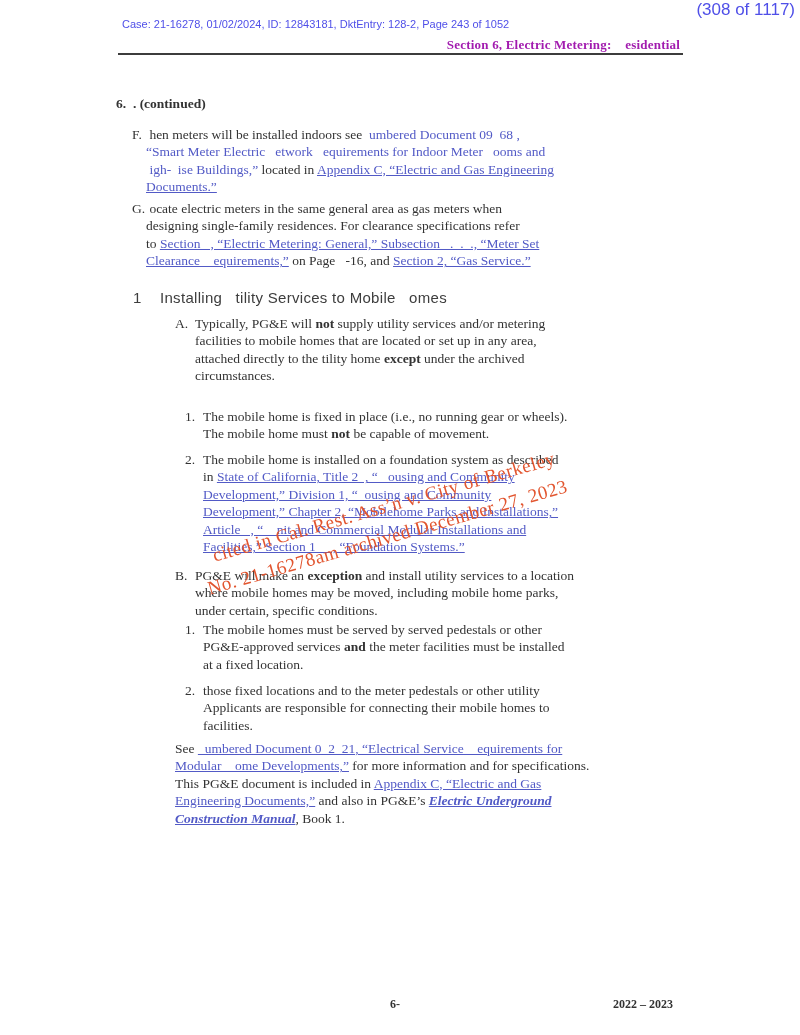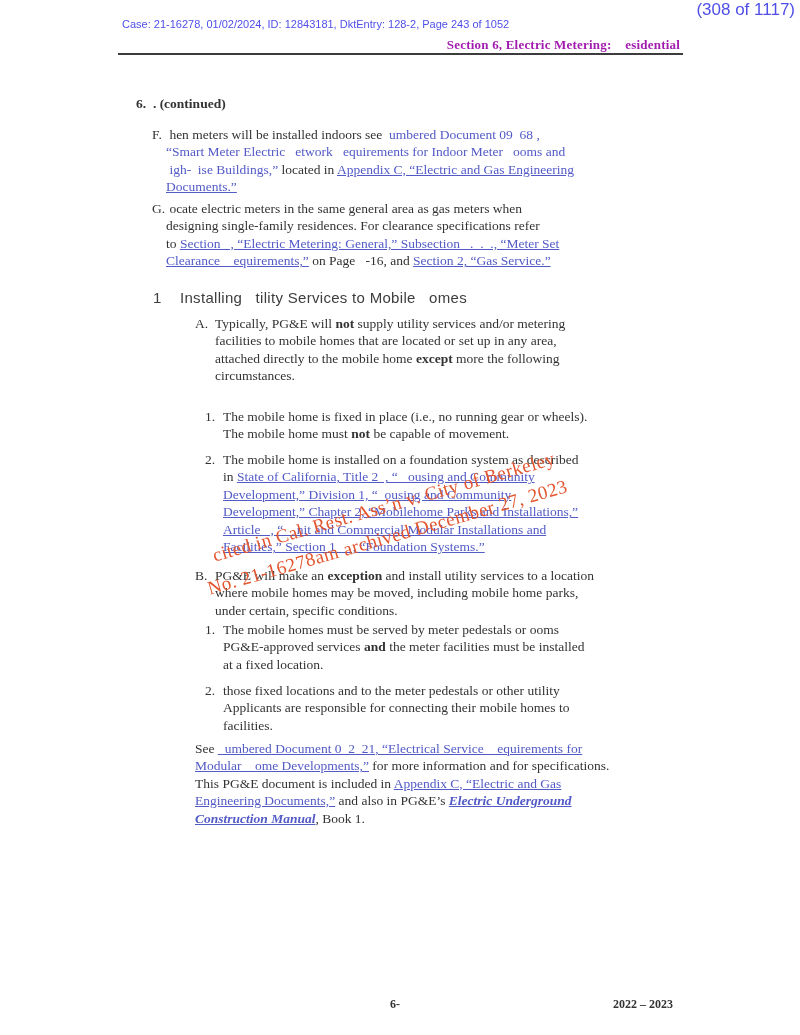--- a/index.html
+++ b/index.html
@@ -14,21 +14,21 @@
   #section-line {
     top:37px; right:120px; font-size:13px; font-weight:bold;
     color:#a21caf; letter-spacing:0.2px;
   }
   #header-rule {
     position:absolute; top:53px; left:118px; width:565px; height:2px;
     background:#3c3c3c;
   }
   .block {
     position:absolute; font-size:13.5px; line-height:17.4px;
-    color:var(--body-col,#333333); z-index:1;margin-left:20px;
+    color:var(--body-col,#333333); z-index:1;
   }
   .block .line { white-space:pre; }
   .blk-label { position:absolute; top:0; }
   .heading .line, .heading .blk-label {
     font-family:"Liberation Sans", sans-serif; font-size:15px;
     color:#3d3d3d; letter-spacing:0.3px;
   }
   .run-t {}
   .run-b { font-weight:bold; }
   .run-r { color:var(--link-blue,#525ac6); }
@@ -76,21 +76,21 @@
         <div class="line"><span class="run-u">Clearance    equirements,”</span><span class="run-t"> on Page   -16, and </span><span class="run-u">Section 2, “Gas Service.”</span></div>
       </div>
       <div class="block heading" style="left: 160px; top: 289px;">
         <span class="blk-label" style="left: -27px;">1</span>
         <div class="line"><span class="run-t">Installing   tility Services to Mobile   omes</span></div>
       </div>
       <div class="block" style="left: 195px; top: 315px;">
         <span class="blk-label" style="left: -20px;">A.</span>
         <div class="line"><span class="run-t">Typically, PG&amp;E will </span><span class="run-b">not</span><span class="run-t"> supply utility services and/or metering</span></div>
         <div class="line"><span class="run-t">facilities to mobile homes that are located or set up in any area,</span></div>
-        <div class="line"><span class="run-t">attached directly to the mobile home </span><span class="run-b">except</span><span class="run-t"> more the following</span></div>
+        <div class="line"><span class="run-t">attached directly to the tility home </span><span class="run-b">except</span><span class="run-t"> under the archived</span></div>
         <div class="line"><span class="run-t">circumstances.</span></div>
       </div>
       <div class="block" style="left: 203px; top: 408px;">
         <span class="blk-label" style="left: -18px;">1.</span>
         <div class="line"><span class="run-t">The mobile home is fixed in place (i.e., no running gear or wheels).</span></div>
         <div class="line"><span class="run-t">The mobile home must </span><span class="run-b">not</span><span class="run-t"> be capable of movement.</span></div>
       </div>
       <div class="block" style="left: 203px; top: 451px;">
         <span class="blk-label" style="left: -18px;">2.</span>
         <div class="line"><span class="run-t">The mobile home is installed on a foundation system as described</span></div>
@@ -101,21 +101,21 @@
         <div class="line"><span class="run-u">Facilities,” Section 1     , “Foundation Systems.”</span></div>
       </div>
       <div class="block" style="left: 195px; top: 567px;">
         <span class="blk-label" style="left: -20px;">B.</span>
         <div class="line"><span class="run-t">PG&amp;E will make an </span><span class="run-b">exception</span><span class="run-t"> and install utility services to a location</span></div>
         <div class="line"><span class="run-t">where mobile homes may be moved, including mobile home parks,</span></div>
         <div class="line"><span class="run-t">under certain, specific conditions.</span></div>
       </div>
       <div class="block" style="left: 203px; top: 621px;">
         <span class="blk-label" style="left: -18px;">1.</span>
-        <div class="line"><span class="run-t">The mobile homes must be served by meter pedestals or ooms</span></div>
+        <div class="line"><span class="run-t">The mobile homes must be served by served pedestals or other</span></div>
         <div class="line"><span class="run-t">PG&amp;E-approved services </span><span class="run-b">and</span><span class="run-t"> the meter facilities must be installed</span></div>
         <div class="line"><span class="run-t">at a fixed location.</span></div>
       </div>
       <div class="block" style="left: 203px; top: 682px;">
         <span class="blk-label" style="left: -18px;">2.</span>
         <div class="line"><span class="run-t">those fixed locations and to the meter pedestals or other utility</span></div>
         <div class="line"><span class="run-t">Applicants are responsible for connecting their mobile homes to</span></div>
         <div class="line"><span class="run-t">facilities.</span></div>
       </div>
       <div class="block" style="left: 175px; top: 740px;">

